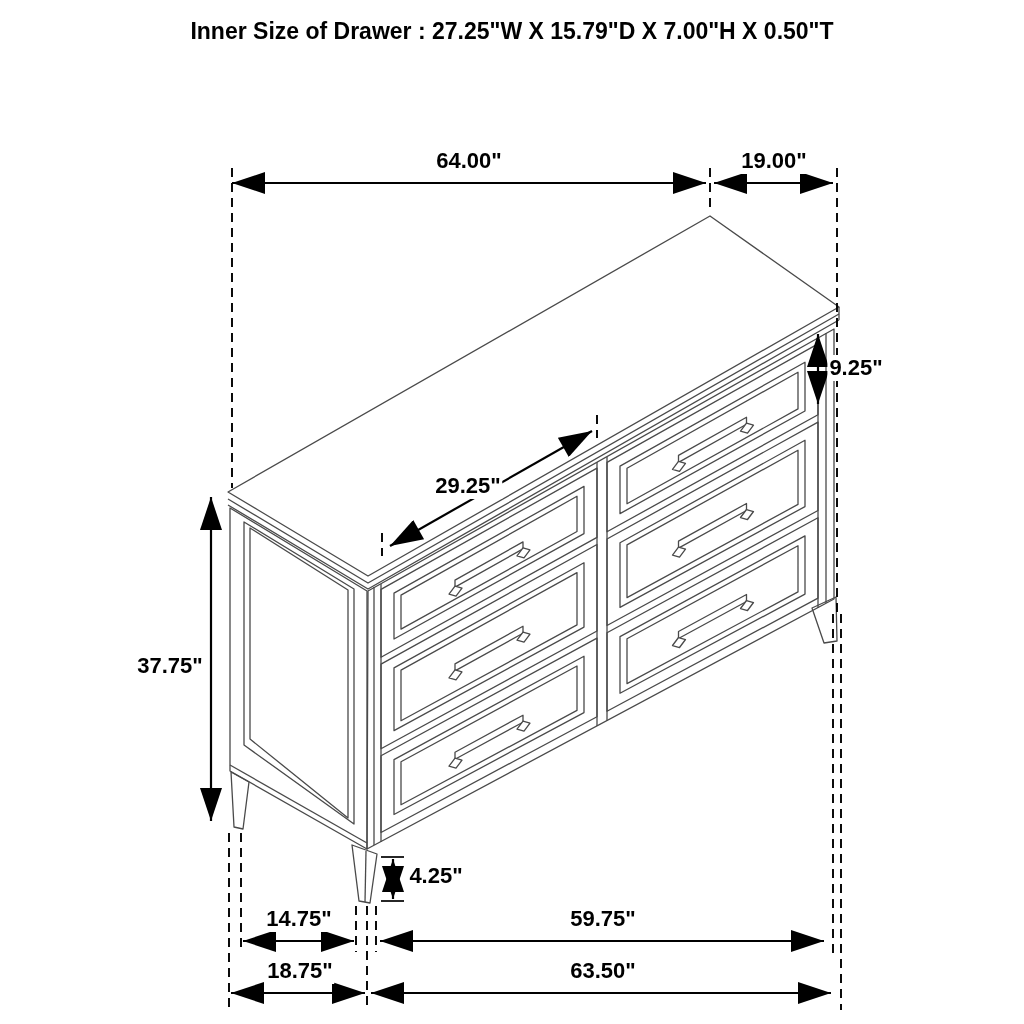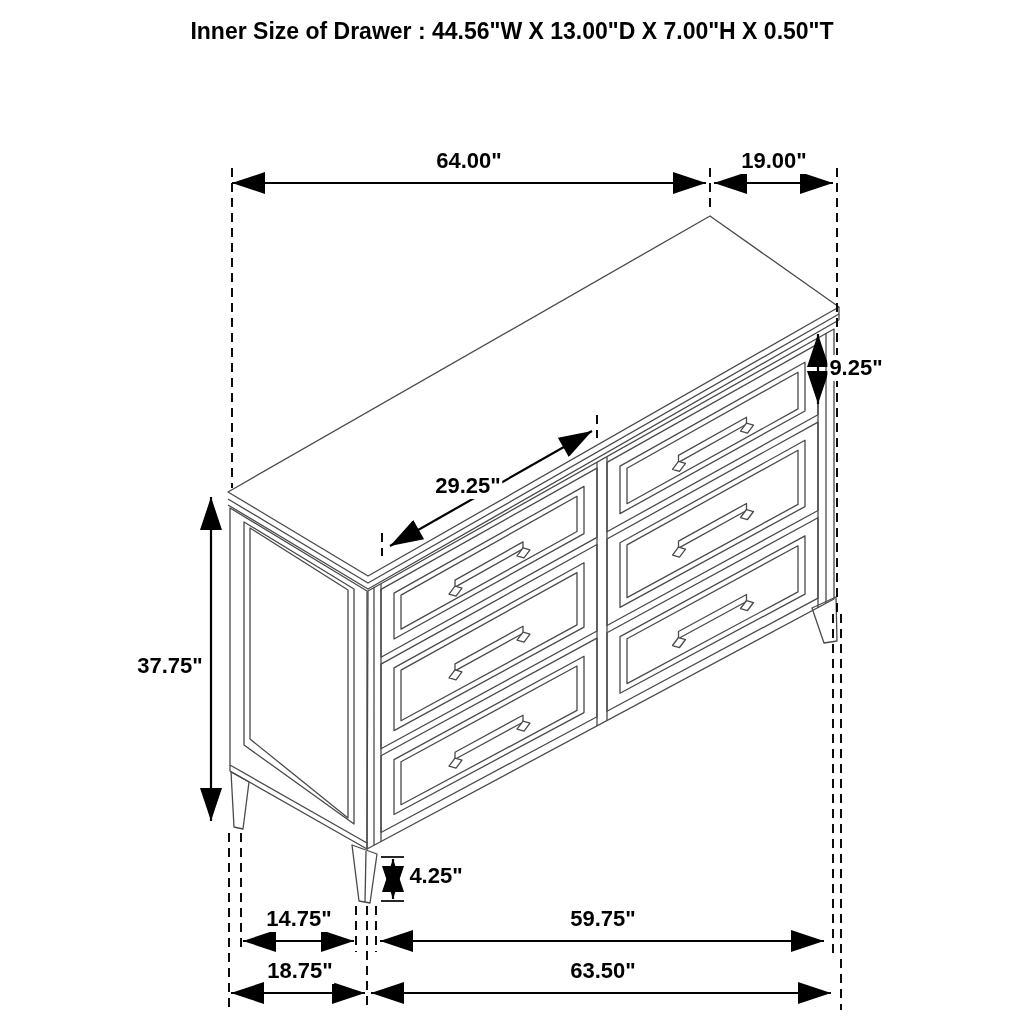--- a/index.html
+++ b/index.html
@@ -119,21 +119,21 @@
       <line class="dim" x1="390" y1="546" x2="592" y2="431" marker-start="url(#ah)" marker-end="url(#ah)"></line>
       <line class="dim" x1="211" y1="497" x2="211" y2="821" marker-start="url(#ah)" marker-end="url(#ah)"></line>
       <line class="dim" x1="393" y1="859" x2="393" y2="899" marker-start="url(#ah)" marker-end="url(#ah)"></line>
       <line class="dim" x1="243" y1="941" x2="354" y2="941" marker-start="url(#ah)" marker-end="url(#ah)"></line>
       <line class="dim" x1="380" y1="941" x2="824" y2="941" marker-start="url(#ah)" marker-end="url(#ah)"></line>
       <line class="dim" x1="231" y1="993" x2="365" y2="993" marker-start="url(#ah)" marker-end="url(#ah)"></line>
       <line class="dim" x1="371" y1="993" x2="831" y2="993" marker-start="url(#ah)" marker-end="url(#ah)"></line>
     </g>
   </svg>
 
-  <div class="title">Inner Size of Drawer : 44.56"W X 13.00"D X 7.00"H X 0.50"T</div>
+  <div class="title">Inner Size of Drawer : 27.25"W X 15.79"D X 7.00"H X 0.50"T</div>
 
   <div class="dim-label" style="left:469px;top:161px">64.00"</div>
   <div class="dim-label" style="left:774px;top:161px">19.00"</div>
   <div class="dim-label" style="left:856px;top:368px">9.25"</div>
   <div class="dim-label" style="left:468px;top:486px">29.25"</div>
   <div class="dim-label" style="left:170px;top:666px">37.75"</div>
   <div class="dim-label" style="left:436px;top:876px">4.25"</div>
   <div class="dim-label" style="left:299px;top:919px">14.75"</div>
   <div class="dim-label" style="left:603px;top:919px">59.75"</div>
   <div class="dim-label" style="left:300px;top:971px">18.75"</div>

